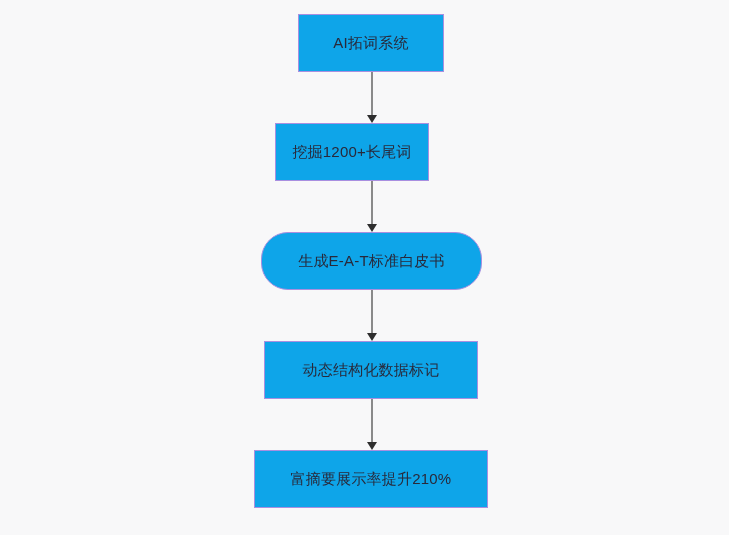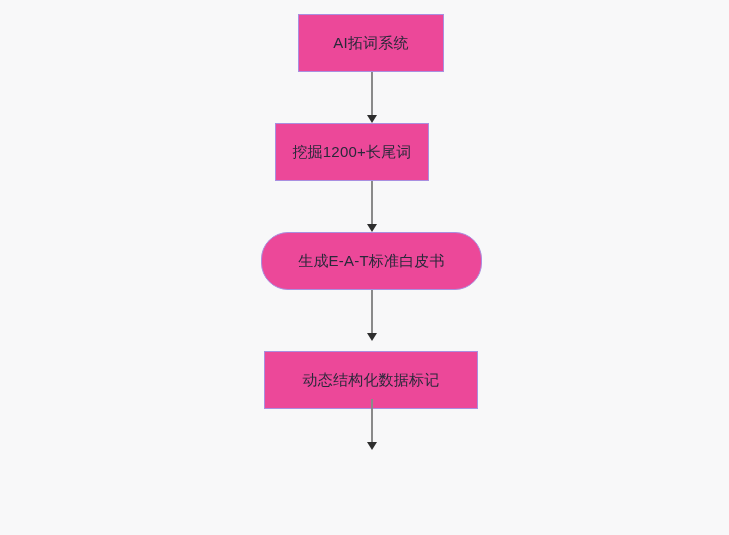--- a/index.html
+++ b/index.html
@@ -19,21 +19,21 @@
     position: absolute;
     left: 0;
     top: 0;
     width: 729px;
     height: 535px;
   }
 
   .node {
     position: absolute;
     box-sizing: border-box;
-    background: #ec4899;
+    background: #0ea5e9;
     border: 1px solid #a98fe0;
     display: flex;
     align-items: center;
     justify-content: center;
     color: #29293a;
     font-size: 15px;
     line-height: 1.2;
     letter-spacing: 0.2px;
     white-space: nowrap;
     user-select: none;
@@ -64,21 +64,21 @@
     border-left: 5px solid transparent;
     border-right: 5px solid transparent;
     border-top: 8px solid #2e2e2e;
     left: -4.2px;
   }
 
   
   .n1 { left: 298px; top: 14px;  width: 146px; height: 58px; }
   .n2 { left: 275px; top: 123px; width: 154px; height: 58px; }
   .n3 { left: 261px; top: 232px; width: 221px; height: 58px; border-radius: 27px; }
-  .n4 { left: 264px; top: 341px; width: 214px; height: 58px; margin-top: 10px; }
+  .n4 { left: 264px; top: 341px; width: 214px; height: 58px; }
   .n5 { left: 254px; top: 450px; width: 234px; height: 58px; }
 
   
   .e1 { left: 371px; top: 72px;  height: 51px; }
   .e2 { left: 371px; top: 181px; height: 51px; }
   .e3 { left: 371px; top: 290px; height: 51px; }
   .e4 { left: 371px; top: 399px; height: 51px; }
 </style>
 </head>
 <body>
@@ -114,14 +114,17 @@
 
   <div class="node n4">
     <span class="node-label">动态结构化数据标记</span>
   </div>
 
   <div class="edge e4">
     <div class="edge-line" style="height:43px;"></div>
     <div class="edge-head" style="top:43px;"></div>
   </div>
 
+  <div class="node n5">
+    <span class="node-label">富摘要展示率提升210%</span>
+  </div>
 
 </div>
 
 </body></html>

